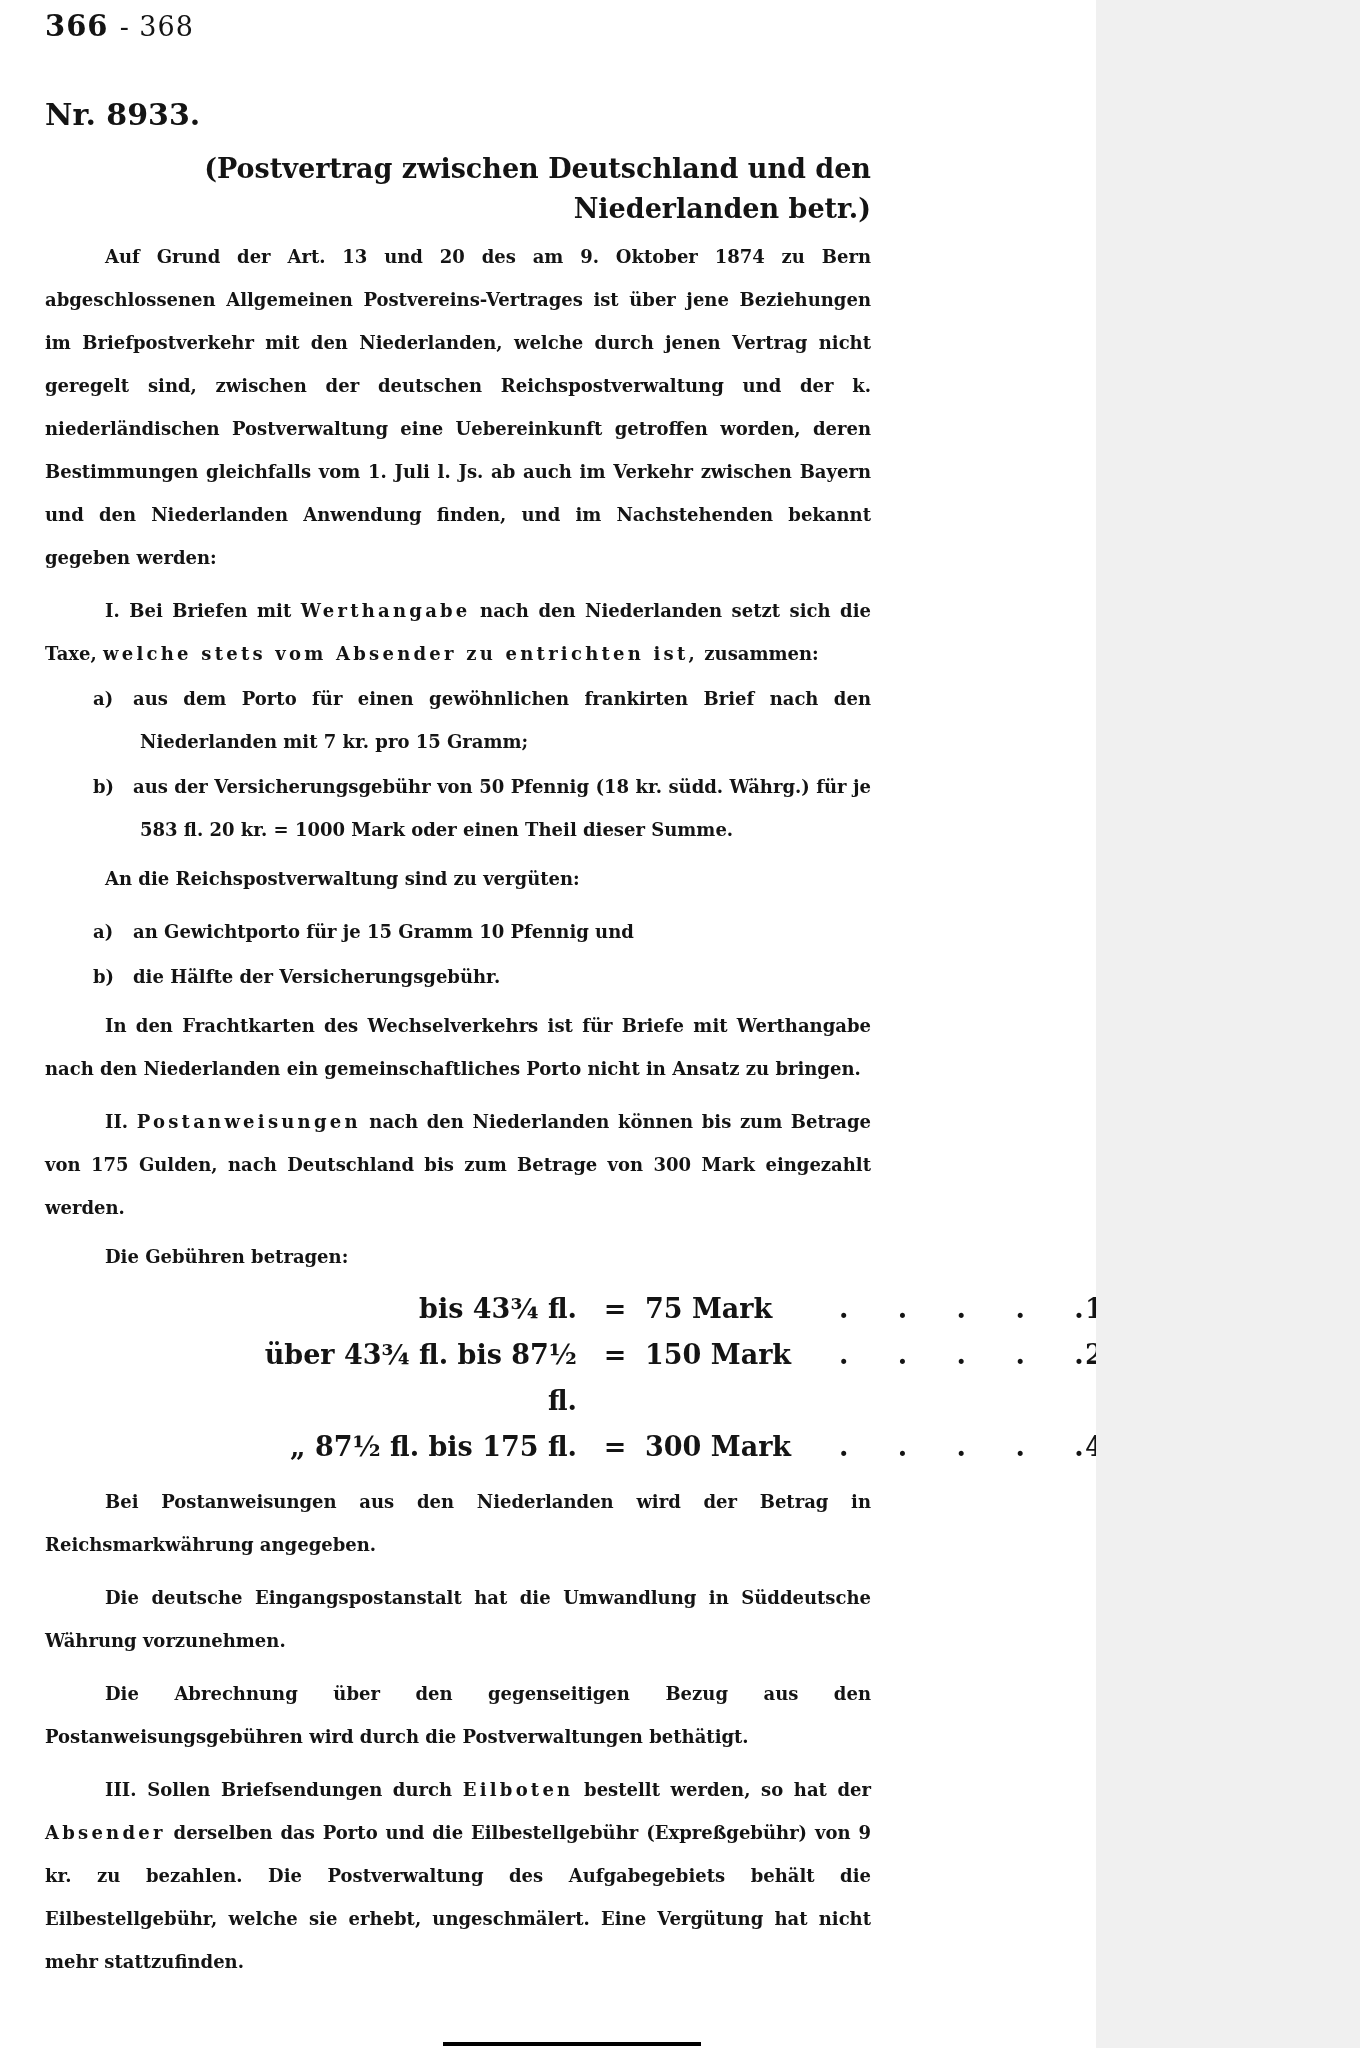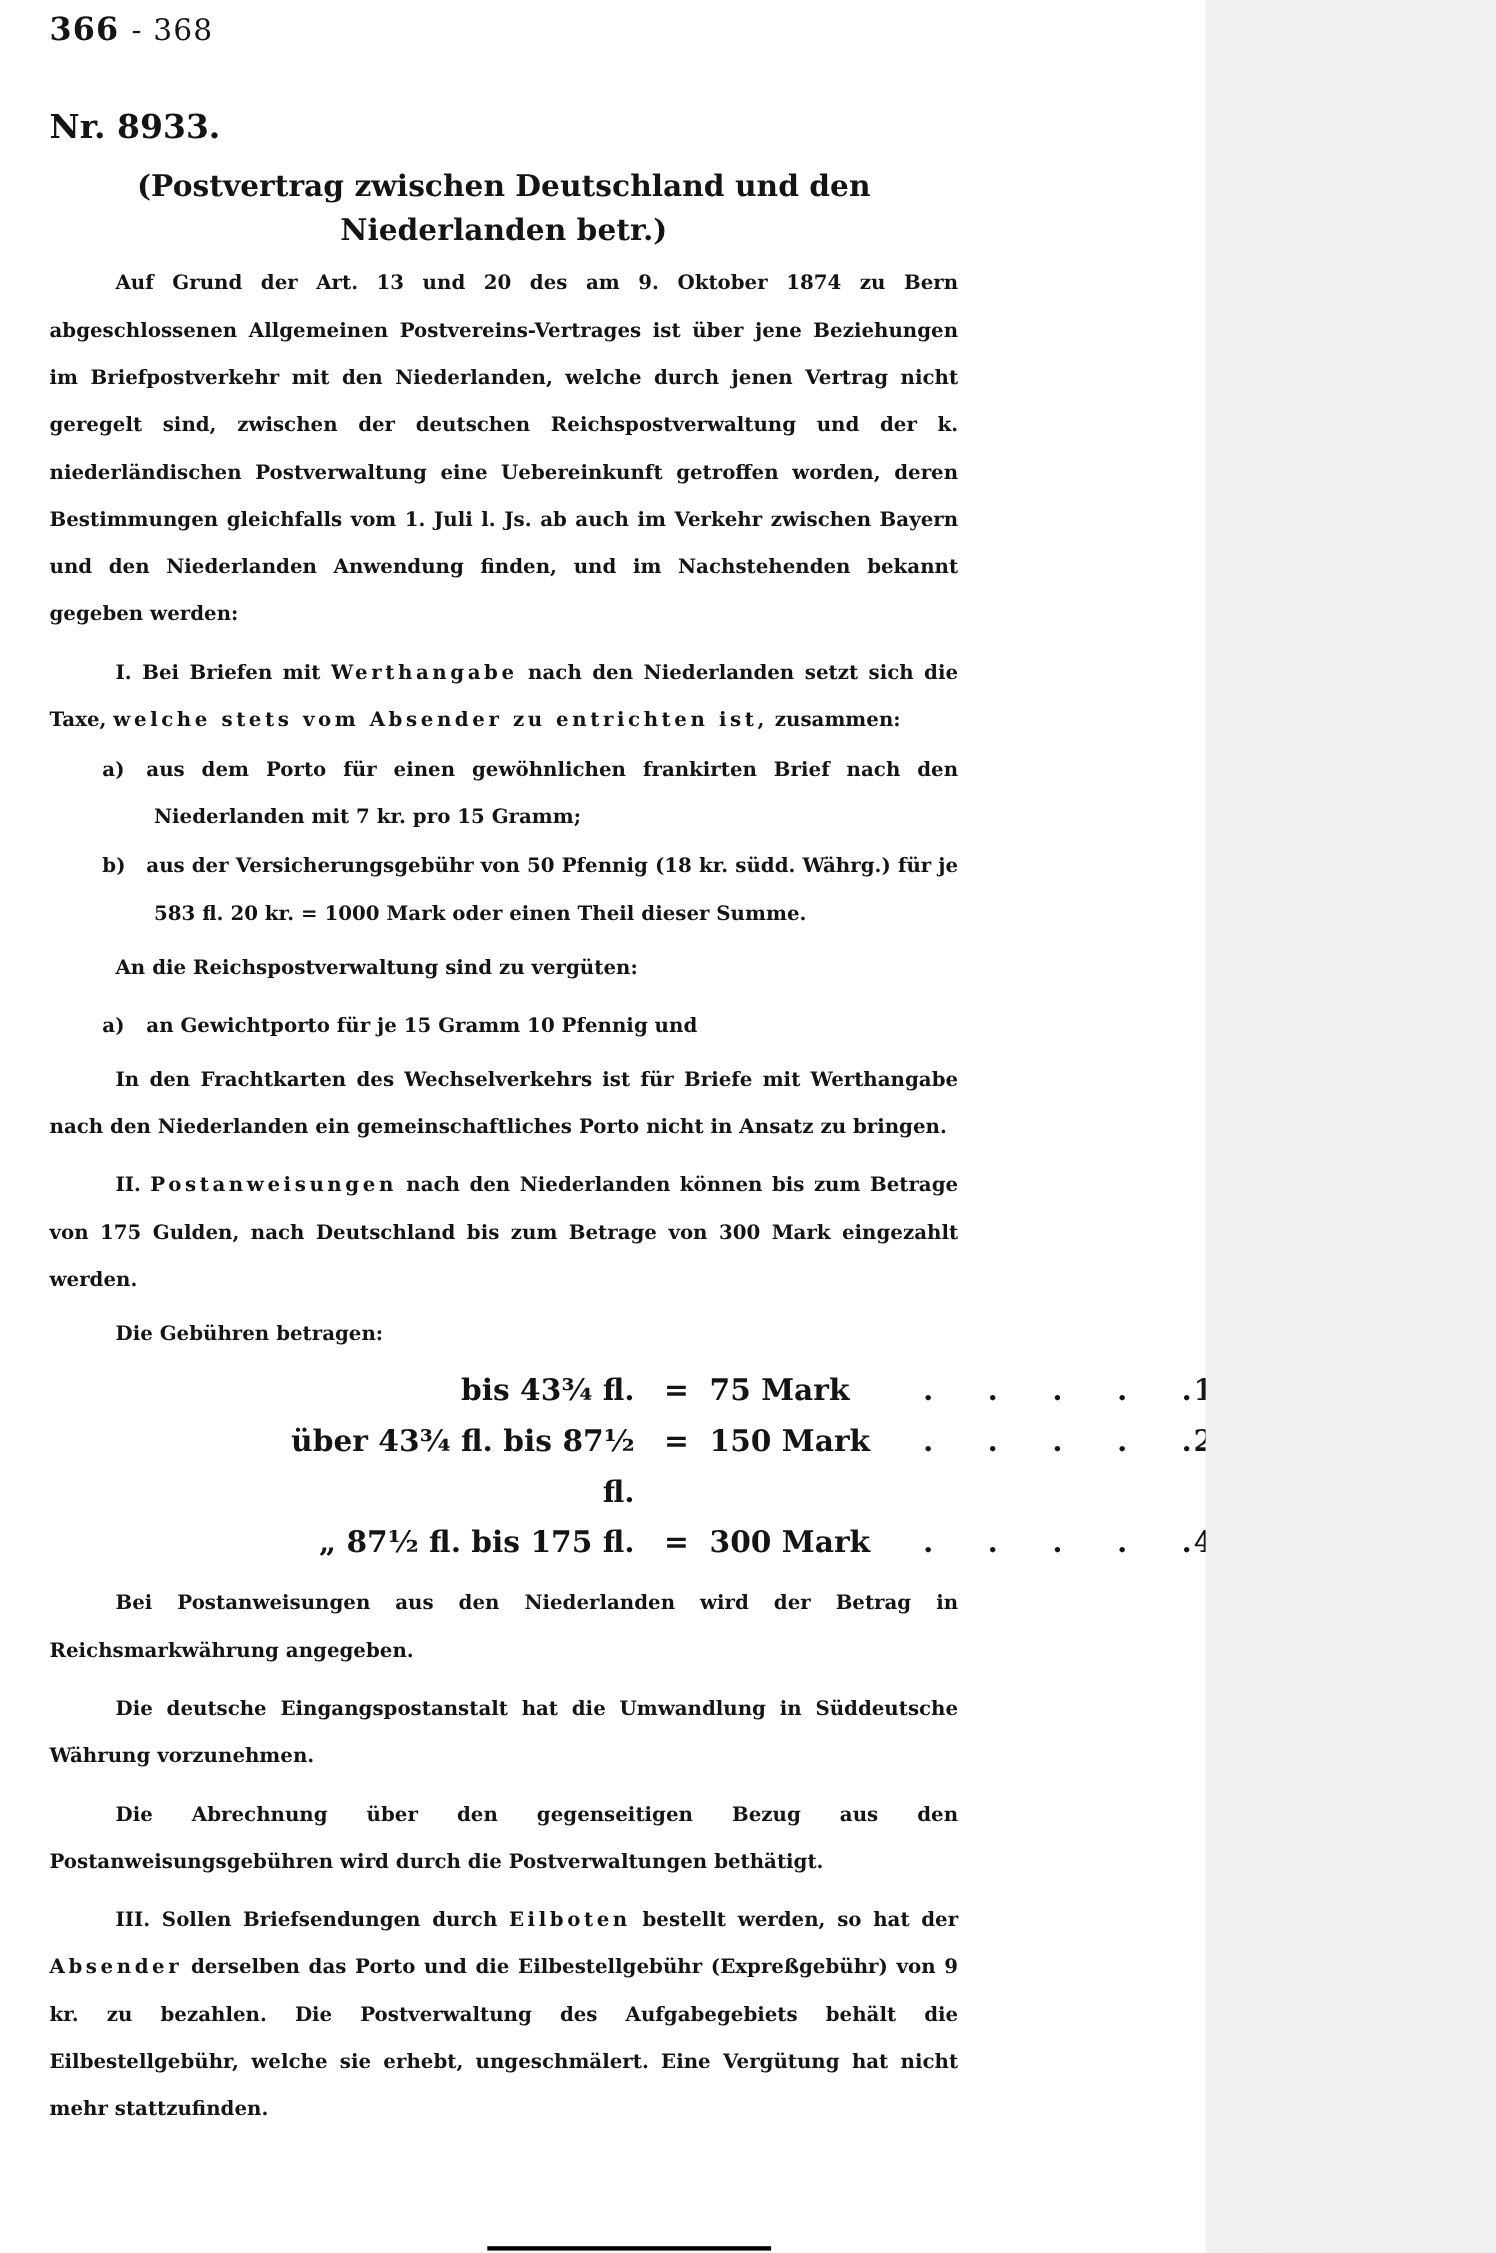--- a/index.html
+++ b/index.html
@@ -29,21 +29,21 @@
     letter-spacing: 1px;
   }
   .folio .rest { font-weight: normal; font-size: 27px; }
   .doc-number {
     margin-top: 52px;
     font-size: 30px;
     line-height: 36px;
   }
   .subject {
     margin-top: 16px;
-    text-align: center;
+    text-align: right;
     font-size: 27px;
     line-height: 40px;
   }
   p { margin: 0; }
   .para {
     text-align: justify;
     text-indent: 60px;
   }
   .noindent { text-indent: 0; }
   .sperr { letter-spacing: 0.18em; }
@@ -111,20 +111,23 @@
       <span class="label">b)</span><span>aus der Versicherungsgebühr von 50 Pfennig (18 kr. südd. Währg.) für je 583 fl. 20 kr. = 1000 Mark oder einen Theil dieser Summe.</span>
     </p>
   </div>
 
   <p class="para noindent body-text mt6" style="padding-left:60px;">An die Reichspostverwaltung sind zu vergüten:</p>
 
   <div class="hang-list body-text mt10">
     <p class="item">
       <span class="label">a)</span><span>an Gewichtporto für je 15 Gramm 10 Pfennig und</span>
     </p>
+    <p class="item mt6">
+      <span class="label">b)</span><span>die Hälfte der Versicherungsgebühr.</span>
+    </p>
   </div>
 
   <p class="para body-text mt6">In den Frachtkarten des Wechselverkehrs ist für Briefe mit Werthangabe nach den Niederlanden ein gemeinschaftliches Porto nicht in Ansatz zu bringen.</p>
 
   <p class="para body-text mt14">
     <span>II. </span><span class="sperr">Postanweisungen</span><span> nach den Niederlanden können bis zum Betrage von 175 Gulden, nach Deutschland bis zum Betrage von 300 Mark eingezahlt werden.</span>
   </p>
 
   <p class="para noindent body-text mt6" style="padding-left:60px;">Die Gebühren betragen:</p>
 

